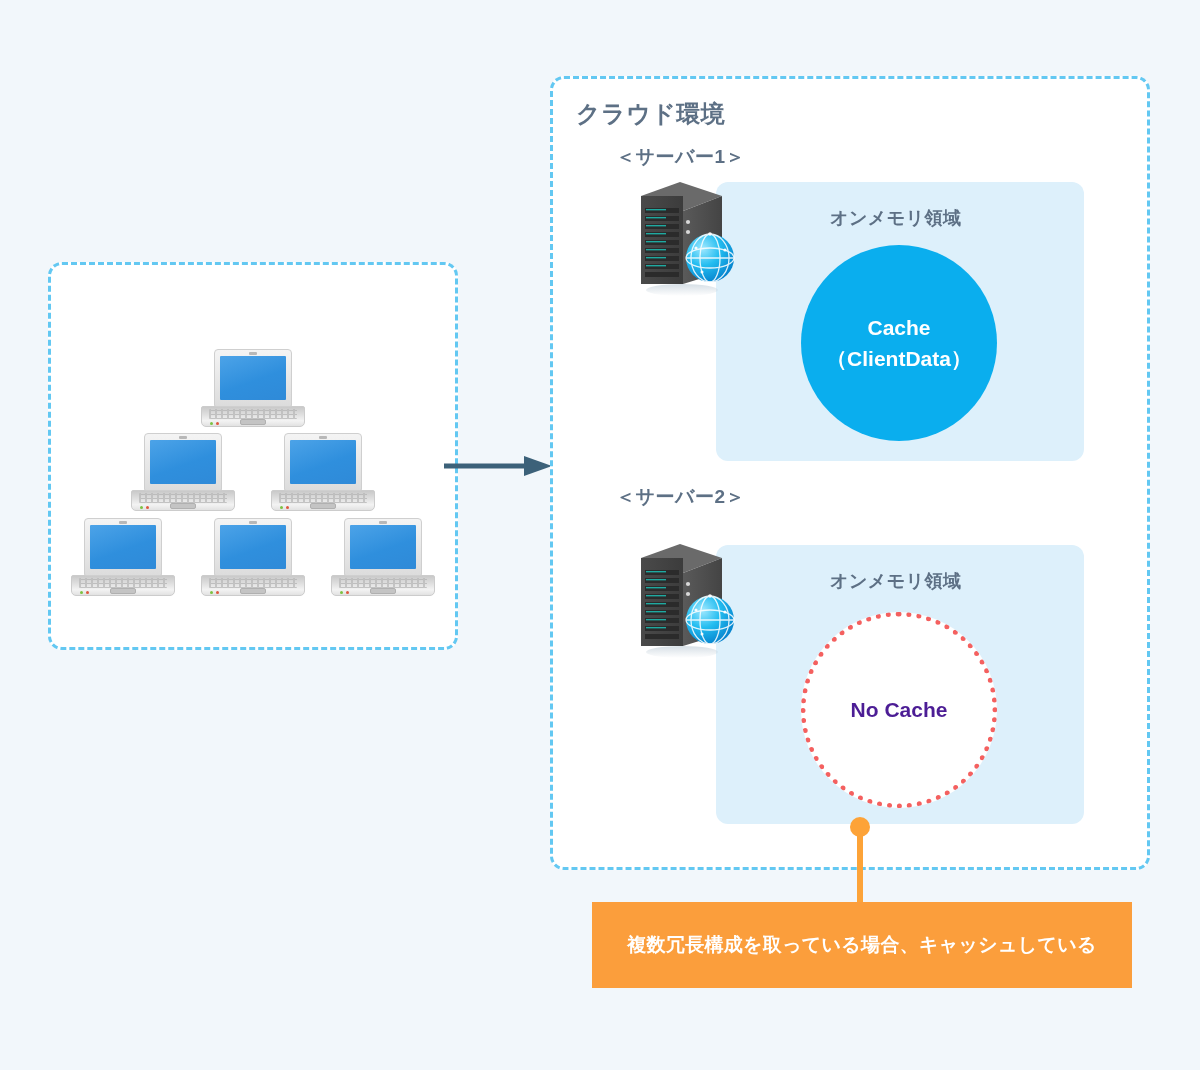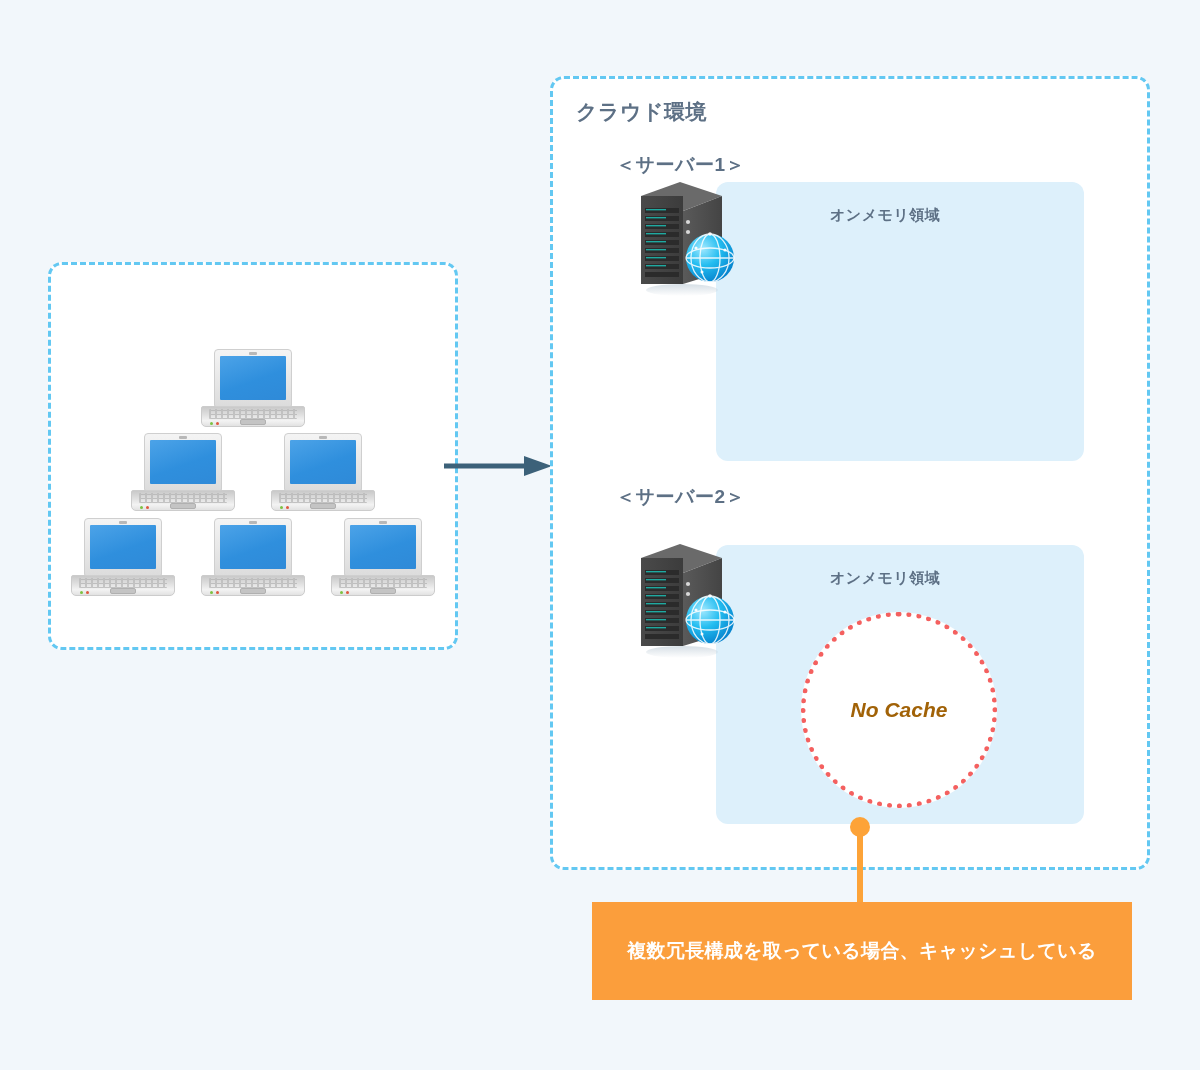--- a/index.html
+++ b/index.html
@@ -24,21 +24,21 @@
   .group-box {
     position: absolute;
     background: #ffffff;
     border-radius: 14px;
     box-sizing: border-box;
     border: 3px dashed #63c8f2;
     border-spacing: 0;
   }
   .group-title {
     position: absolute;
-    font-size: 21px;
+    font-size: 24px;
     font-weight: bold;
     color: #5d7085;
     letter-spacing: 0.5px;
     white-space: nowrap;
   }
 
   
   #client-box {
     left: 48px;
     top: 262px;
@@ -167,35 +167,35 @@
   }
 
   .server-label {
     position: absolute;
     font-size: 19px;
     font-weight: bold;
     color: #5d7085;
     white-space: nowrap;
     letter-spacing: 0.5px;
   }
-  #server1-label { left: 616px; top: 152px; }
+  #server1-label { left: 616px; top: 144px; }
   #server2-label { left: 616px; top: 484px; }
 
   
   .memory-panel {
     position: absolute;
     background: #ddf0fb;
     border-radius: 12px;
   }
   #memory-panel-1 { left: 716px; top: 182px; width: 368px; height: 279px; }
   #memory-panel-2 { left: 716px; top: 545px; width: 368px; height: 279px; }
 
   .memory-title {
     position: absolute;
-    font-size: 15px;
+    font-size: 18px;
     font-weight: bold;
     color: #5d7085;
     white-space: nowrap;
     letter-spacing: 0.5px;
   }
   #memory-title-1 { left: 830px; top: 206px; }
   #memory-title-2 { left: 830px; top: 569px; }
 
   
   #cache-circle {
@@ -224,25 +224,24 @@
     top: 612px;
     width: 196px;
     height: 196px;
     border-radius: 50%;
     background: #ffffff;
     border: 5px dotted #f4605f;
     box-sizing: border-box;
     display: flex;
     align-items: center;
     justify-content: center;
-    color: #a16207;
+    color: #4c1d95;
     font-weight: bold;
     font-size: 21px;
     text-align: right;
-    font-style: italic;
   }
 
   
   #callout-dot {
     position: absolute;
     left: 850px;
     top: 817px;
     width: 20px;
     height: 20px;
     border-radius: 50%;
@@ -254,21 +253,21 @@
     top: 827px;
     width: 6px;
     height: 80px;
     background: #fda338;
   }
   #callout-box {
     position: absolute;
     left: 592px;
     top: 902px;
     width: 540px;
-    height: 98px;
+    height: 86px;
     background: #fb9e3c;
     display: flex;
     align-items: center;
     justify-content: center;
     text-align: center;
     color: #ffffff;
     font-weight: bold;
     font-size: 19px;
     line-height: 1.7;
     letter-spacing: 0.3px;
@@ -438,20 +437,24 @@
       <line x1="56" y1="80" x2="104" y2="80"></line>
     </g>
     <g fill="#ffffff" opacity="0.95">
       <circle cx="80" cy="56" r="1.8"></circle>
       <circle cx="66" cy="70" r="1.6"></circle>
       <circle cx="95" cy="72" r="1.6"></circle>
       <circle cx="72" cy="94" r="1.5"></circle>
     </g>
   </svg>
 
+  <div id="cache-circle">
+    <span>Cache</span>
+    <span>（ClientData）</span>
+  </div>
 
   <div id="server2-label" class="server-label">＜サーバー2＞</div>
   <div id="memory-panel-2" class="memory-panel"></div>
   <div id="memory-title-2" class="memory-title">オンメモリ領域</div>
 
   <svg id="server-icon-2" class="server-icon" viewBox="0 0 112 120">
     <defs>
       <radialGradient id="globeG2" cx="0.35" cy="0.3" r="0.8">
         <stop offset="0%" stop-color="#9fe8ff"></stop>
         <stop offset="45%" stop-color="#23bdf0"></stop>

